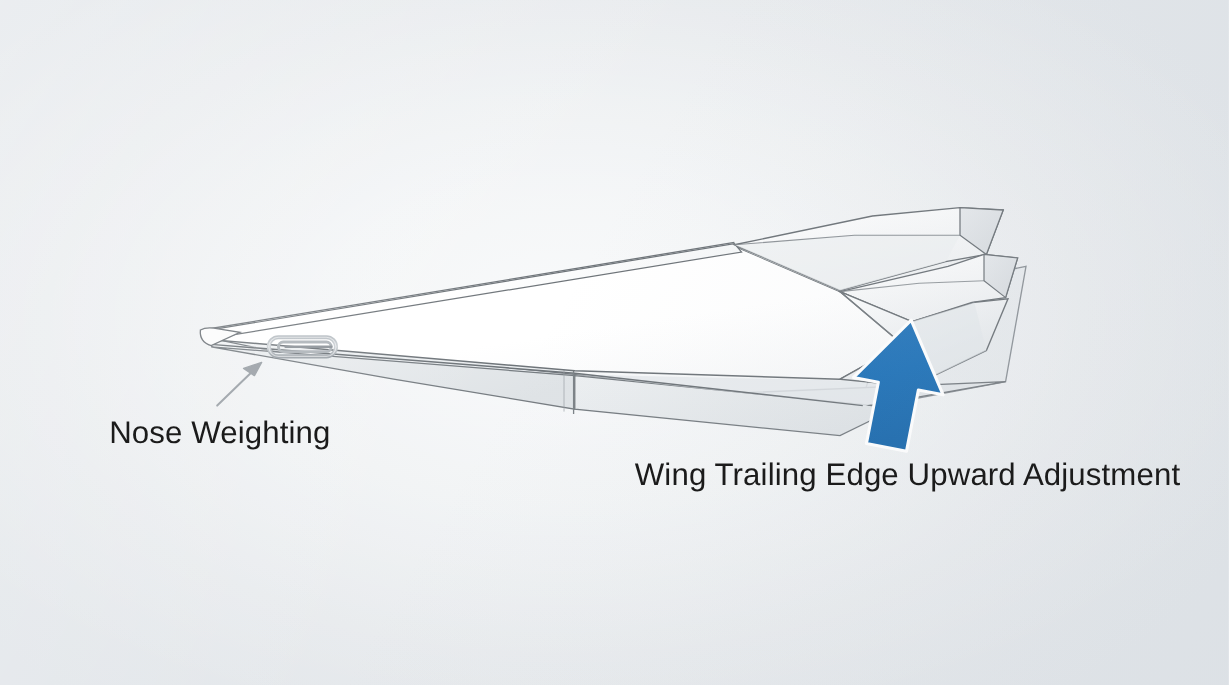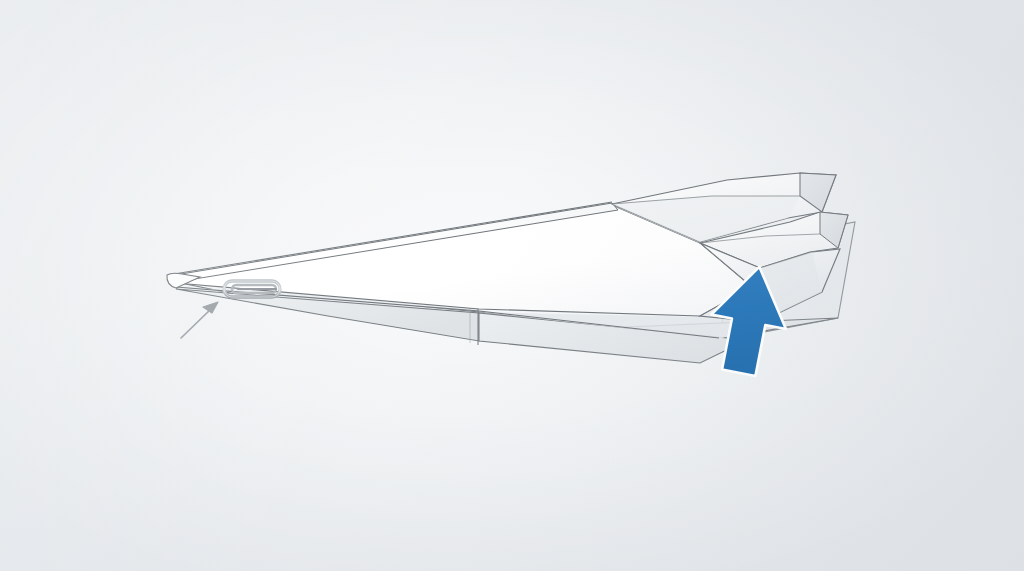--- a/index.html
+++ b/index.html
@@ -187,16 +187,18 @@
       <line x1="181" y1="338" x2="212" y2="308" stroke="#9aa0a6" stroke-width="1.7" stroke-linecap="round"></line>
       <path d="M218,302 L203,307 L212,313 Z" fill="#9aa0a6" stroke="#9aa0a6" stroke-width="1.2" stroke-linejoin="round"></path>
     </g>
 
     <g transform="rotate(11 750 320)">
       <path d="M749,266 L787,322 L766,322 L766,374 L732,374 L732,322 L711,322 Z" fill="url(#gBlueArrow)" stroke="#ffffff" stroke-width="2.6" stroke-linejoin="round"></path>
     </g>
 
   </svg>
 
-
+  <div class="label" id="nose-label">Nose Weighting</div>
+
+  <div class="label" id="wing-title">Wing Trailing Edge Upward Adjustment</div>
 
 
 </div>
 
 </body></html>

